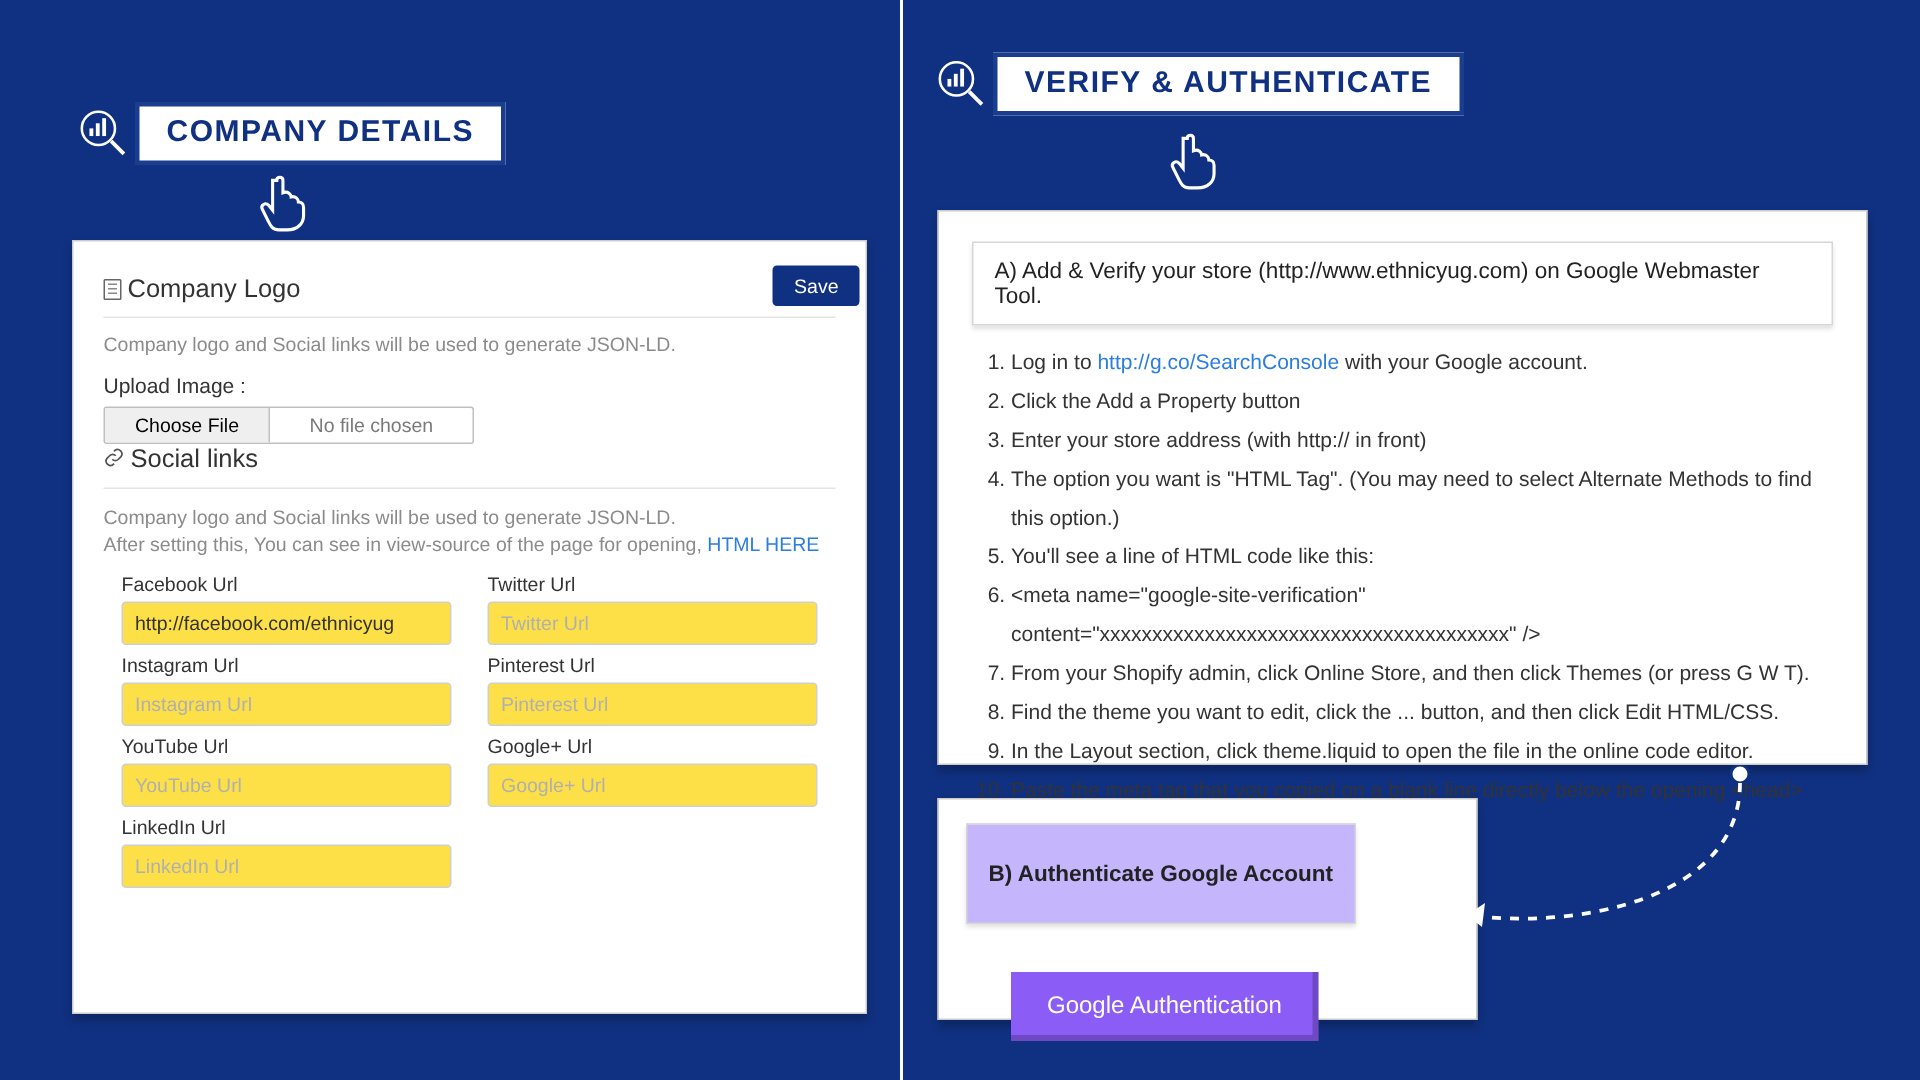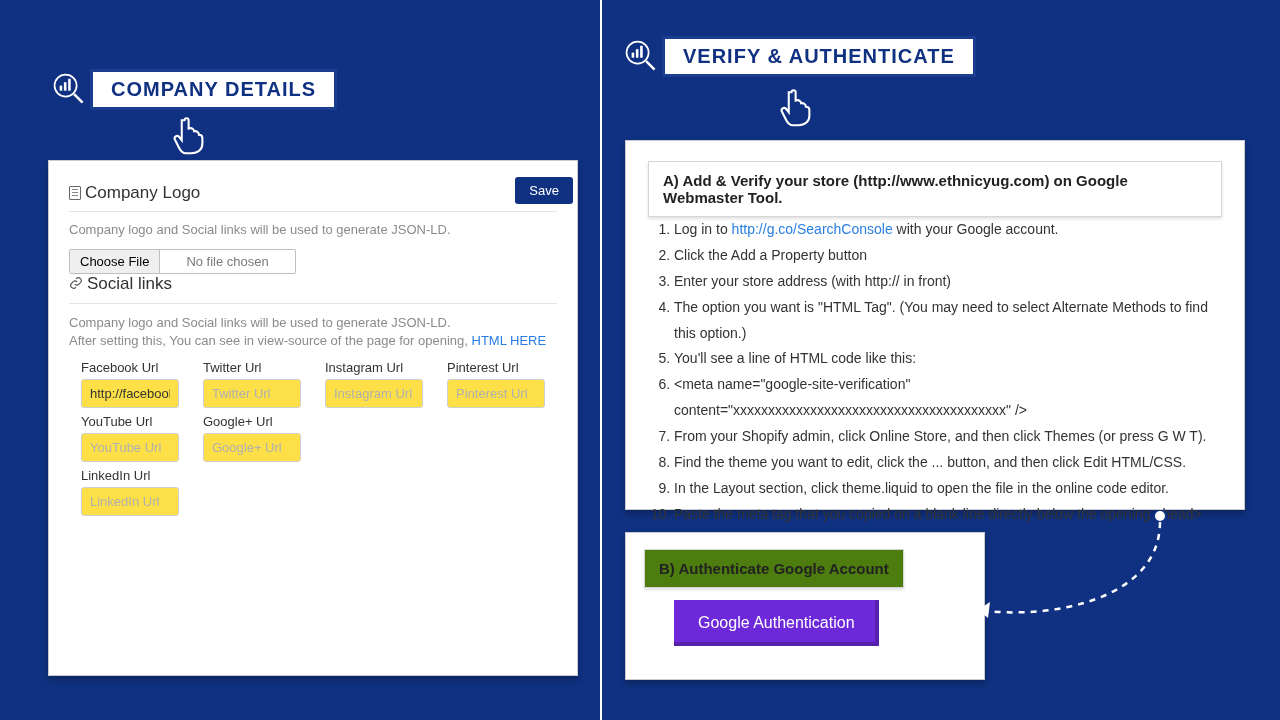--- a/index.html
+++ b/index.html
@@ -1,20 +1,20 @@
 <!DOCTYPE html>
 <html><head>
 <meta charset="utf-8">
 <style>
 *{margin:0;padding:0;box-sizing:border-box}
 body{width:1280px;height:720px;background:#103181;font-family:Arial,Helvetica,sans-serif;overflow:hidden;position:relative}
 .divider-v{position:absolute;left:600px;top:0;bottom:0;width:2px;background:#fff}
 
 
-.panel-badge{position:absolute;display:flex;align-items:center}
+.panel-badge{position:absolute;display:flex;}
 .panel-badge .icon-box{width:42px;height:42px;background:#103181;display:flex;align-items:center;justify-content:center}
 .panel-badge .title-box{background:#fff;border:3px solid #1a3d8f;padding:6px 18px}
 .panel-badge .title-text{color:#103181;font-weight:900;font-size:20px;letter-spacing:1px}
 .badge-left{left:48px;top:68px}
 .badge-right{left:620px;top:35px}
 
 
 .mag-icon{width:34px;height:34px}
 .mag-icon .circle{fill:none;stroke:#fff;stroke-width:2}
 .mag-icon .bars{fill:#fff}
@@ -30,45 +30,45 @@
 
 .card-details{left:48px;top:160px;width:530px;height:516px}
 .cd-inner{padding:22px 20px 10px}
 .doc-icon{display:inline-block;width:12px;height:14px;border:1px solid #666;border-radius:1px;margin-right:4px;vertical-align:-2px;position:relative}
 .doc-icon::after{content:"";position:absolute;top:2px;left:2px;right:2px;height:1px;background:#888;box-shadow:0 3px 0 #888,0 6px 0 #888}
 .section-title{font-size:17px;color:#333;margin-bottom:6px}
 .hr{border:none;border-top:1px solid #e3e3e3;margin:8px 0 10px}
 .helper{color:#8b8b8b;font-size:13px;margin-bottom:12px}
 .upload-label{font-size:14px;color:#333;margin-bottom:6px}
 .file-wrap{display:inline-flex;border:1px solid #bfbfbf;border-radius:2px;overflow:hidden;font-size:13px}
-.file-wrap .choose{background:#efefef;border-right:1px solid #bfbfbf;padding:4px 10px;cursor:pointer}
+.file-wrap .choose{background:#efefef;border-right:1px solid #bfbfbf;padding:4px 20px;cursor:pointer}
 .file-wrap .nofile{padding:4px 26px;color:#7a7a7a}
 .save-btn{position:absolute;top:16px;right:4px;background:#103181;color:#fff;border:none;border-radius:3px;padding:6px 14px;font-size:13px;cursor:pointer}
 
 .social-title{}
 .link-icon{display:inline-block;vertical-align:-1px;margin-right:4px}
 .social-desc{color:#8b8b8b;font-size:13px;line-height:1.4;margin:6px 0 10px}
 .click-here{color:#2a7de1;cursor:pointer}
-.grid{display:grid;grid-template-columns:1fr 1fr 1fr 1fr;gap:6px 24px;padding:0 12px}
+.grid{display:grid;grid-template-columns:1fr 1fr;gap:6px 24px;padding:0 12px}
 .field-lbl{font-size:13px;color:#333;margin-bottom:4px}
 .txt{width:100%;border:1px solid #cfcfcf;border-radius:3px;padding:6px 8px;font-size:13px;color:#333;background:#fde047}
 .txt::placeholder{color:#b0b0b0}
 .full{grid-column:1}
 
 
 .card-a{left:625px;top:140px;width:620px;height:370px}
 .card-a .inner{padding:20px 22px 10px}
-.a-head{background:#fff;border:1px solid #d6d6d6;box-shadow:0 2px 3px rgba(0,0,0,.12);padding:10px 14px;font-size:15px;font-weight:700;color:#222;}
+.a-head{background:#fff;border:1px solid #d6d6d6;box-shadow:0 2px 3px rgba(0,0,0,.12);padding:10px 14px;font-size:15px;font-weight:400;color:#222;margin-bottom:12px}
 .steps{list-style:decimal;padding-left:26px;font-size:14px;color:#333;line-height:1.85}
 .steps .link{color:#2a7de1}
 
 
 .card-b{left:625px;top:532px;width:360px;height:148px;padding:16px 18px}
-.b-head{background:#4d7c0f;border:1px solid #d6d6d6;box-shadow:0 2px 3px rgba(0,0,0,.12);padding:10px 14px;font-size:15px;font-weight:700;color:#222;margin-bottom:12px;display:inline-block}
-.gauth{background:#6d28d9;color:#fff;border:none;padding:14px 24px;font-size:16px;cursor:pointer;box-shadow:inset -4px -4px 0 rgba(0,0,0,.2);margin-left:30px}
+.b-head{background:#c4b5fd;border:1px solid #d6d6d6;box-shadow:0 2px 3px rgba(0,0,0,.12);padding:24px 14px;font-size:15px;font-weight:700;color:#222;margin-bottom:32px;display:inline-block}
+.gauth{background:#8b5cf6;color:#fff;border:none;padding:14px 24px;font-size:16px;cursor:pointer;box-shadow:inset -4px -4px 0 rgba(0,0,0,.2);margin-left:30px}
 
 
 .arrow{position:absolute;left:960px;top:510px;width:230px;height:140px;pointer-events:none}
 .arrow path{fill:none;stroke:#fff;stroke-width:2.5;stroke-dasharray:6 6}
 .arrow .dot{fill:#fff;stroke:#103181;stroke-width:2}
 .arrow .head{fill:#fff}
 </style>
 </head>
 <body>
 
@@ -89,20 +89,21 @@
 <svg class="hand hand-left" viewBox="0 0 64 64">
     <path fill="none" stroke="#fff" stroke-width="3" d="M24 12c0-4 6-4 6 0v12c5-2 8 2 8 4 4-1 7 2 7 5 3 0 5 2 5 5v8c0 8-6 14-16 14H26c-6 0-8-4-10-8l-6-12c-2-4 3-7 6-4l4 5V12z"></path>
   </svg>
 
 <div class="card card-details">
   <button class="save-btn">Save</button>
   <div class="cd-inner">
     <div class="section-title"><span class="doc-icon"></span><span>Company Logo</span></div>
     <hr class="hr">
     <div class="helper">Company logo and Social links will be used to generate JSON-LD.</div>
+    <div class="upload-label">Upload Image :</div>
     <div class="file-wrap">
       <span class="choose">Choose File</span>
       <span class="nofile">No file chosen</span>
     </div>
 
     <div class="section-title social-title"><span class="link-icon"><svg width="14" height="14" viewBox="0 0 24 24">
             <path fill="none" stroke="#555" stroke-width="2" d="M10 14a5 5 0 0 0 7 0l3-3a5 5 0 0 0-7-7l-1 1M14 10a5 5 0 0 0-7 0l-3 3a5 5 0 0 0 7 7l1-1"></path>
           </svg></span><span>Social links</span></div>
     <hr class="hr">
     <div class="social-desc">

